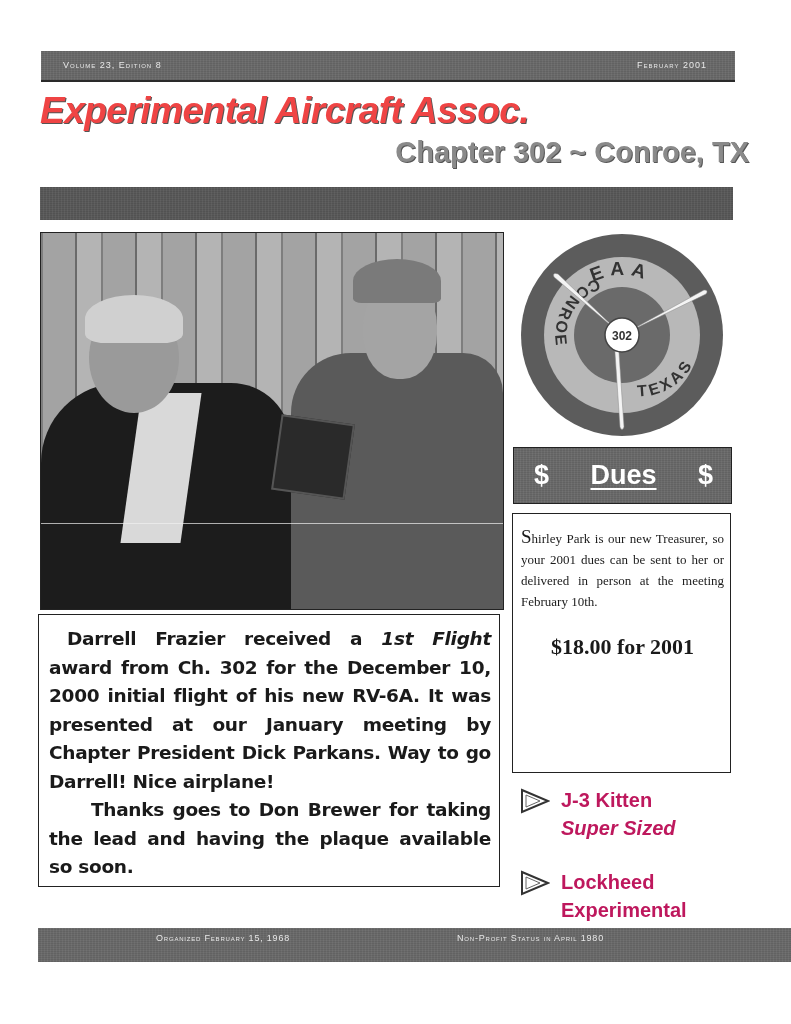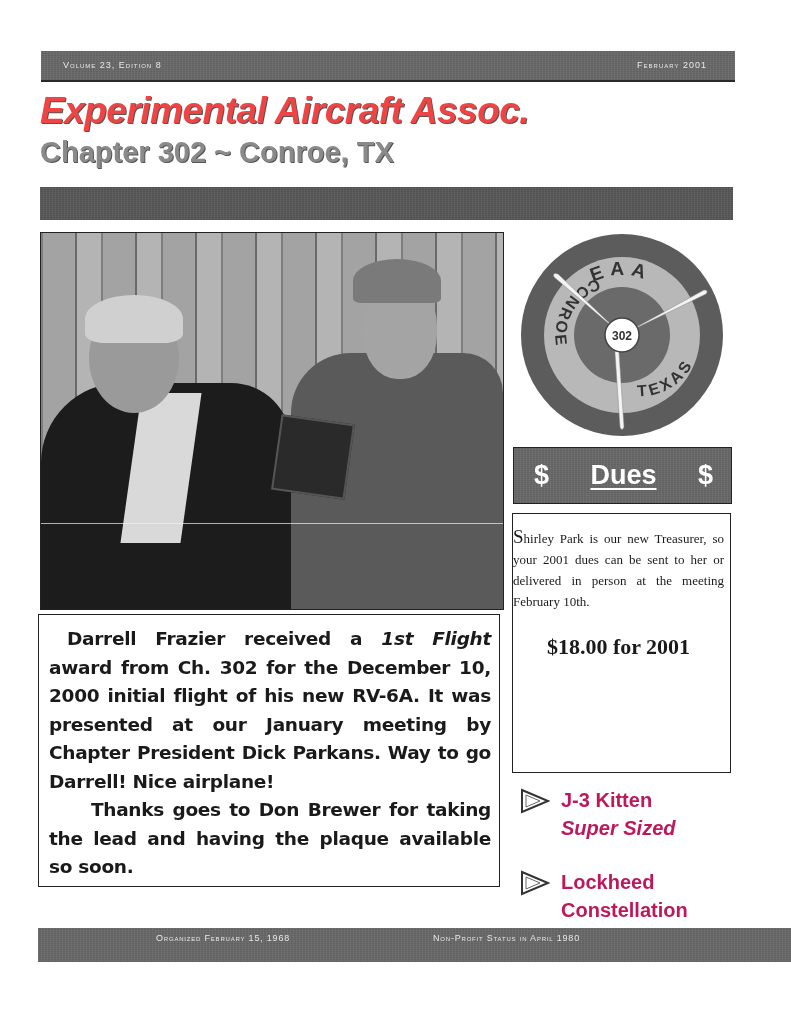--- a/index.html
+++ b/index.html
@@ -19,21 +19,21 @@
     color: #e8e8e8; font-size: 9px; letter-spacing: 1px; font-variant: small-caps;
   }
   #top-band .left { position: absolute; left: 22px; top: 9px; }
   #top-band .right { position: absolute; right: 28px; top: 9px; }
   #masthead-title {
     position: absolute; left: 40px; top: 90px; width: 700px; text-align: left;
     font-size: 37px; font-weight: bold; font-style: italic; color: #ef4444;
     letter-spacing: -0.5px; text-shadow: 1px 1px 0 #555;
   }
   #masthead-sub {
-    position: absolute; left: 40px; top: 136px; width: 700px; text-align: left;
+    position: absolute; left: 49px; top: 136px; width: 700px; text-align: right;
     font-size: 29px; font-weight: bold; color: #8a8a8a; text-shadow: 1px 1px 0 #555;
     letter-spacing: 0px;
   }
   #title-rule {
     position: absolute; left: 40px; top: 187px; width: 693px; height: 33px; background-color:#595959;
   }
   #photo {
     position: absolute; left: 40px; top: 232px; width: 462px; height: 376px;
     border: 1px solid #222; overflow: hidden;
     background: #8c8c8c;
@@ -85,41 +85,41 @@
     position: absolute; left: 514px; top: 232px; width: 216px; height: 206px;
   }
   #dues-header {
     position: absolute; left: 513px; top: 447px; width: 219px; height: 57px;
     border: 1px solid #222; color: #fff; font-weight: bold; font-size: 27px;
     display: flex; align-items: center; justify-content: space-between; padding: 0 18px 0 20px; box-sizing: border-box;
   }
   #dues-header .word { text-decoration: underline; text-underline-offset: 4px; }
   #dues-box {
     position: absolute; left: 512px; top: 513px; width: 219px; height: 260px;
-    border: 1.5px solid #222; box-sizing: border-box; padding: 12px 6px 0 0;
+    border: 1.5px solid #222; box-sizing: border-box; padding: 12px 6px 0 8px;
     font-family: "Liberation Serif", serif; font-size: 13px; line-height: 21px; color: #1a1a1a;
   }
   #dues-box .intro { text-align: justify; margin: 0; }
   #dues-box .dropcap { font-size: 19px; }
   #dues-box .amount { text-align:center; font-weight:bold; font-size: 22px; margin-top: 24px; }
   #dues-box .addr { text-align:center; margin-top: 18px; font-size: 12.5px; line-height: 18px; }
   .teaser {
     position: absolute; left: 520px; width: 215px; font-weight: bold; font-size: 20px; line-height: 28px; color:#be185d;
   }
   .teaser .arrow { position:absolute; left:0; top:2px; }
   .teaser .txt { margin-left: 41px; }
   .teaser .em { font-style: italic; }
   #teaser-1 { top: 786px; }
   #teaser-2 { top: 868px; }
   #bottom-band {
     position: absolute; left: 38px; top: 928px; width: 753px; height: 34px;
     color: #e8e8e8; font-size: 9px; letter-spacing: 0.8px; font-variant: small-caps;
   }
   #bottom-band .a { position:absolute; left: 118px; top: 5px; }
-  #bottom-band .b { position:absolute; left: 372px; top: 5px; padding-left: 23px; }
+  #bottom-band .b { position:absolute; left: 396px; top: 5px; padding-left: 23px; }
 </style>
 </head>
 <body>
 
 <div id="top-band" class="grain">
   <span class="left">Volume 23,  Edition 8</span>
   <span class="right">February 2001</span>
 </div>
 
 <div id="masthead-title">Experimental Aircraft Assoc.</div>
@@ -191,20 +191,20 @@
   </div>
 </div>
 
 <div id="teaser-2" class="teaser">
   <svg class="arrow" width="30" height="26" viewBox="0 0 30 26">
     <polygon points="2,2 28,13 2,24" fill="#fff" stroke="#333" stroke-width="2"></polygon>
     <polygon points="6,7 20,13 6,19" fill="none" stroke="#666" stroke-width="1"></polygon>
   </svg>
   <div class="txt">
     <div>Lockheed</div>
-    <div>Constellation</div>
+    <div>Experimental</div>
   </div>
 </div>
 
 <div id="bottom-band" class="grain">
   <span class="a">Organized February 15, 1968</span>
   <span class="b">Non-Profit Status in April 1980</span>
 </div>
 
 </body></html>

